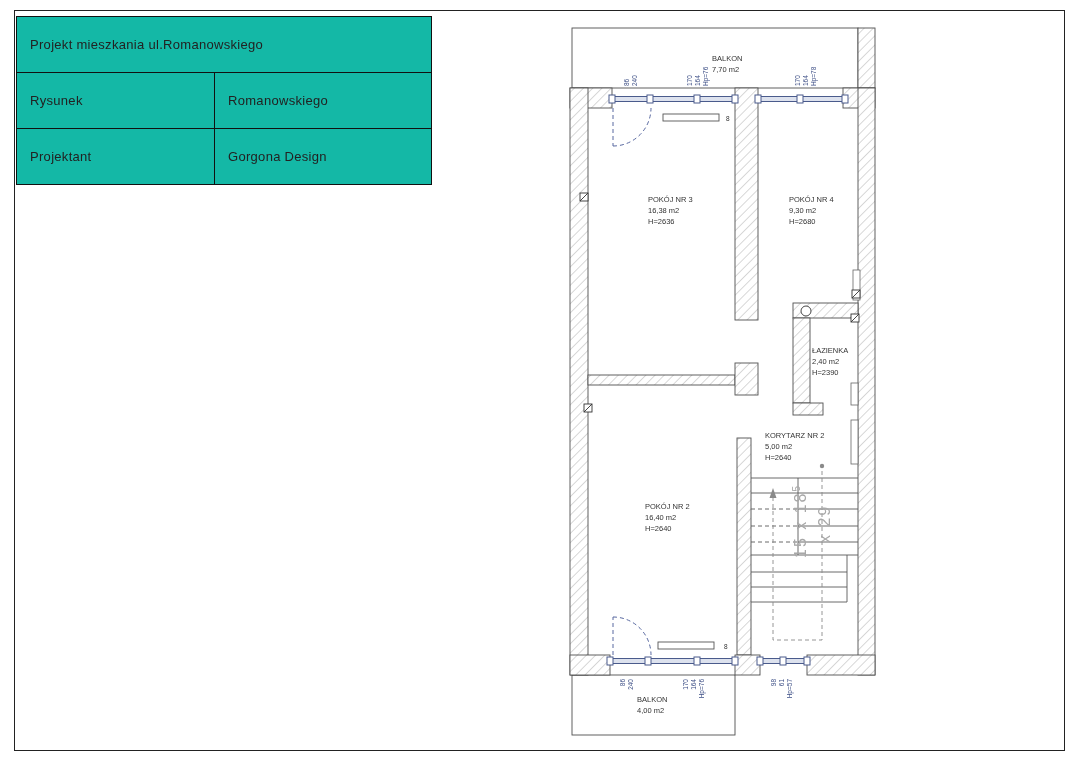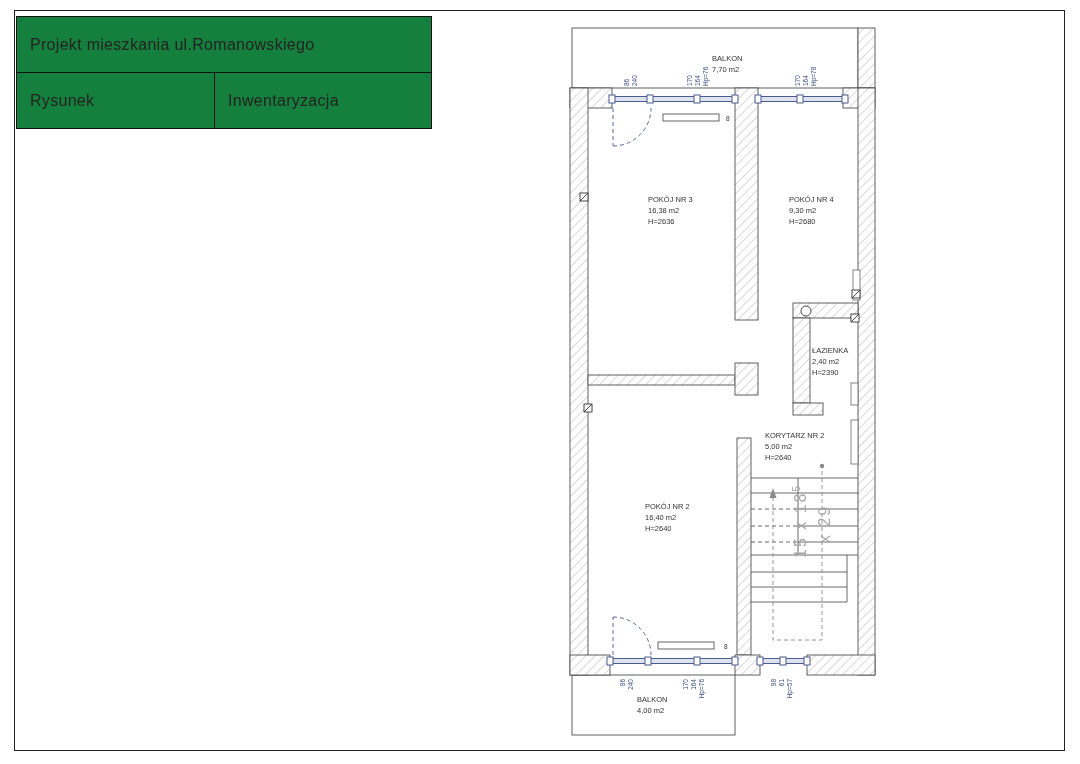--- a/index.html
+++ b/index.html
@@ -2,22 +2,22 @@
 <html><head>
 <meta charset="utf-8">
 <style>
   html,body{margin:0;padding:0;background:#fff;}
   .page{position:relative;width:1080px;height:764px;background:#fff;overflow:hidden;
         font-family:"Liberation Sans", sans-serif;}
   .page-border{position:absolute;left:14px;top:10px;width:1049px;height:739px;
         border:1.5px solid #222;}
   table.titleblock{position:absolute;left:16px;top:16px;border-collapse:collapse;
         table-layout:fixed;background:#fff;}
-  table.titleblock td{border:1.7px solid #111;font-size:16px;color:#222;
-        padding:0 4px 0 13px;height:55px;vertical-align:middle;background:#15803d;
+  table.titleblock td{border:1.7px solid #111;font-size:13px;color:#222;
+        padding:0 4px 0 13px;height:55px;vertical-align:middle;background:#14b8a6;
         letter-spacing:0.3px;white-space:nowrap;}
   td.c1{width:180px;} td.c2{width:199px;}
   svg.plan{position:absolute;left:0;top:0;}
   svg text{font-family:"Liberation Sans", sans-serif;}
   .roomlbl{fill:#333;font-size:7.5px;}
   .dimlbl{fill:#3d4f86;font-size:6.5px;}
   .stairlbl{fill:#a8a8a8;font-size:16px;letter-spacing:2px;}
   .rad8{fill:#333;font-size:6.5px;}
 </style>
 </head>
@@ -26,21 +26,25 @@
 <div class="page">
   <div class="page-border"></div>
 
   <table class="titleblock">
     <tbody>
         <tr>
       <td colspan="2">Projekt mieszkania ul.Romanowskiego</td>
     </tr>
     <tr>
       <td class="c1">Rysunek</td>
-      <td class="c2">Inwentaryzacja</td>
+      <td class="c2">Romanowskiego</td>
+    </tr>
+    <tr>
+      <td class="c1">Projektant</td>
+      <td class="c2">Gorgona Design</td>
     </tr>
   </tbody>
     </table>
 
   <svg class="plan" width="1080" height="764" viewBox="0 0 1080 764">
     <defs>
       <pattern id="hatch" width="6.5" height="6.5" patternUnits="userSpaceOnUse" patternTransform="rotate(45)">
         <rect width="6.5" height="6.5" fill="#fff"></rect>
         <line x1="0" y1="0" x2="0" y2="6.5" stroke="#b8b8b8" stroke-width="1.1"></line>
       </pattern>

